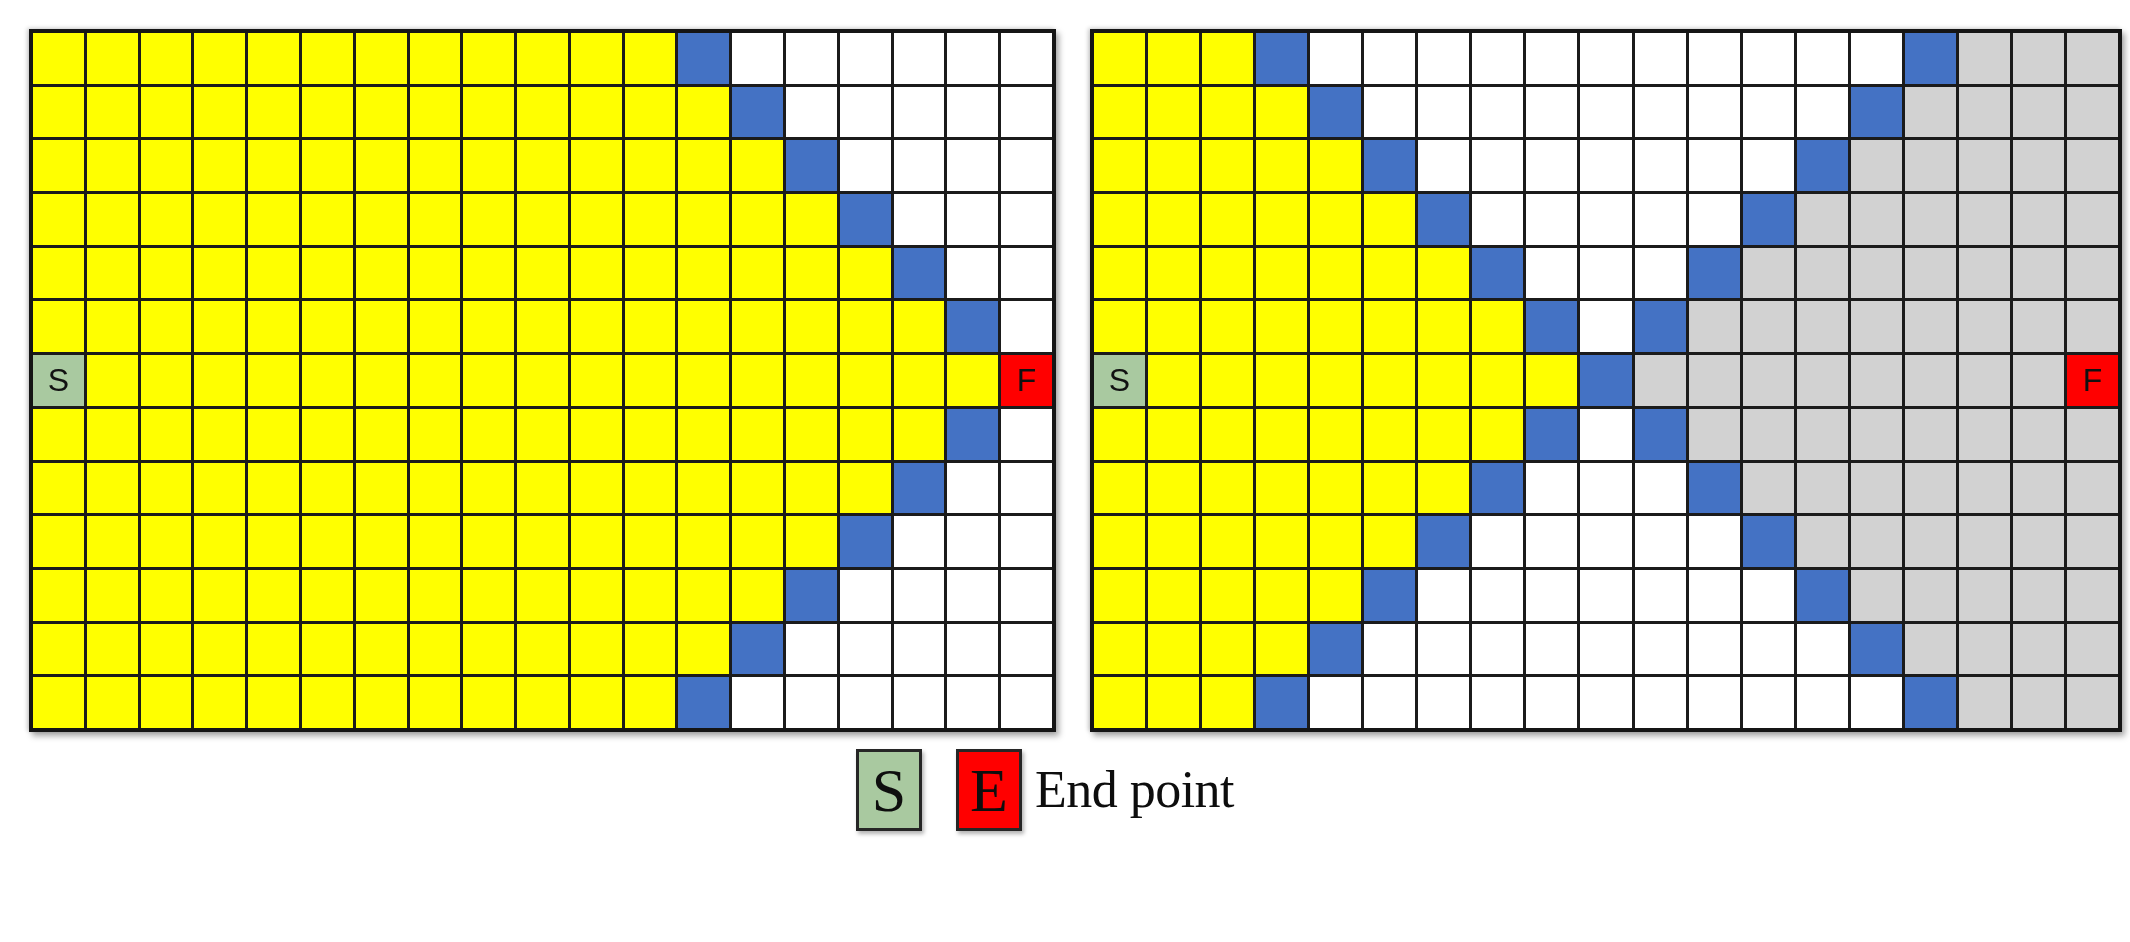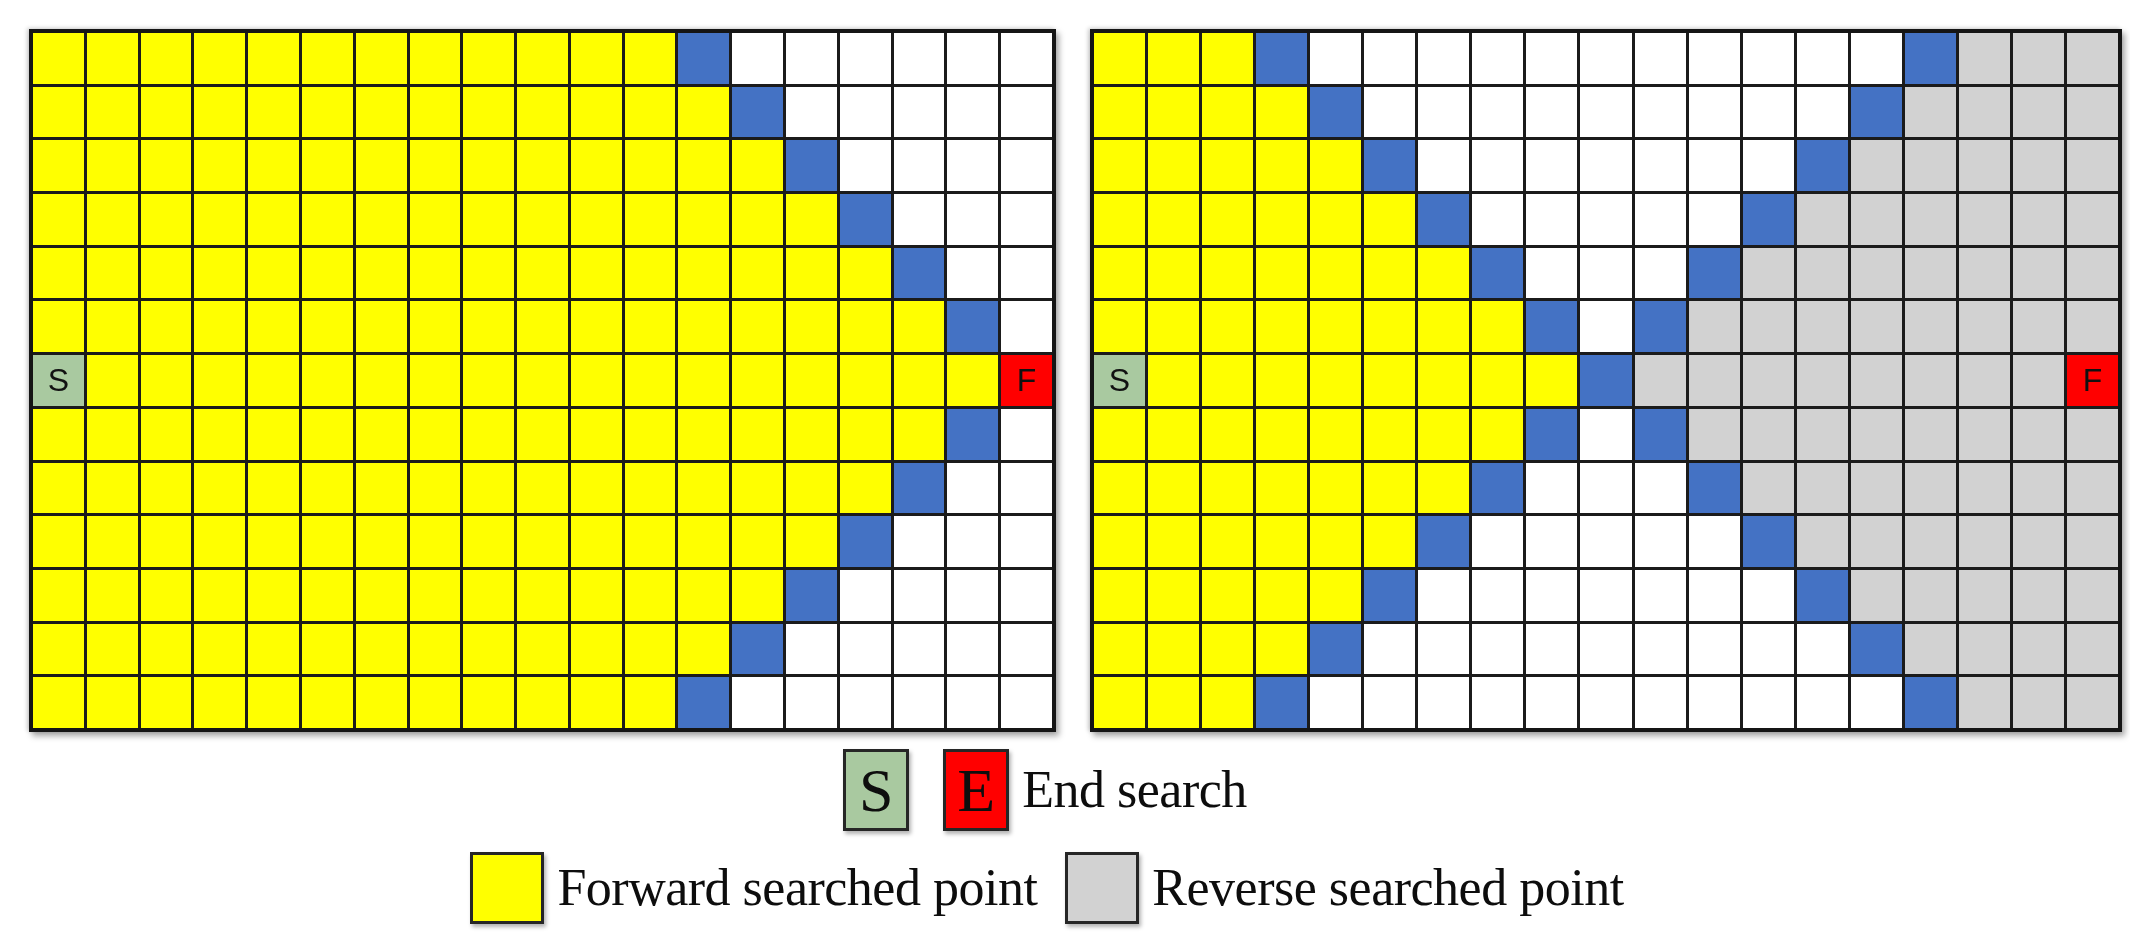--- a/index.html
+++ b/index.html
@@ -559,28 +559,18 @@
       <div class="cell" style="background: rgb(210, 210, 210);"></div>
       <div class="cell" style="background: rgb(210, 210, 210);"></div>
     </div>
 
   <div class="legend-row legend-row-1">
     <div class="legend-item">
       <span class="swatch" style="background: rgb(169, 201, 160);">S</span>
     </div>
     <div class="legend-item">
       <span class="swatch" style="background: rgb(255, 0, 0);">E</span>
-      <span class="legend-label">End search</span>
+      <span class="legend-label">End point</span>
     </div>
   </div>
 
-  <div class="legend-row legend-row-2">
-    <div class="legend-item">
-      <span class="swatch" style="background: rgb(255, 255, 0);"></span>
-      <span class="legend-label">Forward searched point</span>
-    </div>
-    <div class="legend-item">
-      <span class="swatch" style="background: rgb(210, 210, 210);"></span>
-      <span class="legend-label">Reverse searched point</span>
-    </div>
-  </div>
 
 </div>
 
 </body></html>

